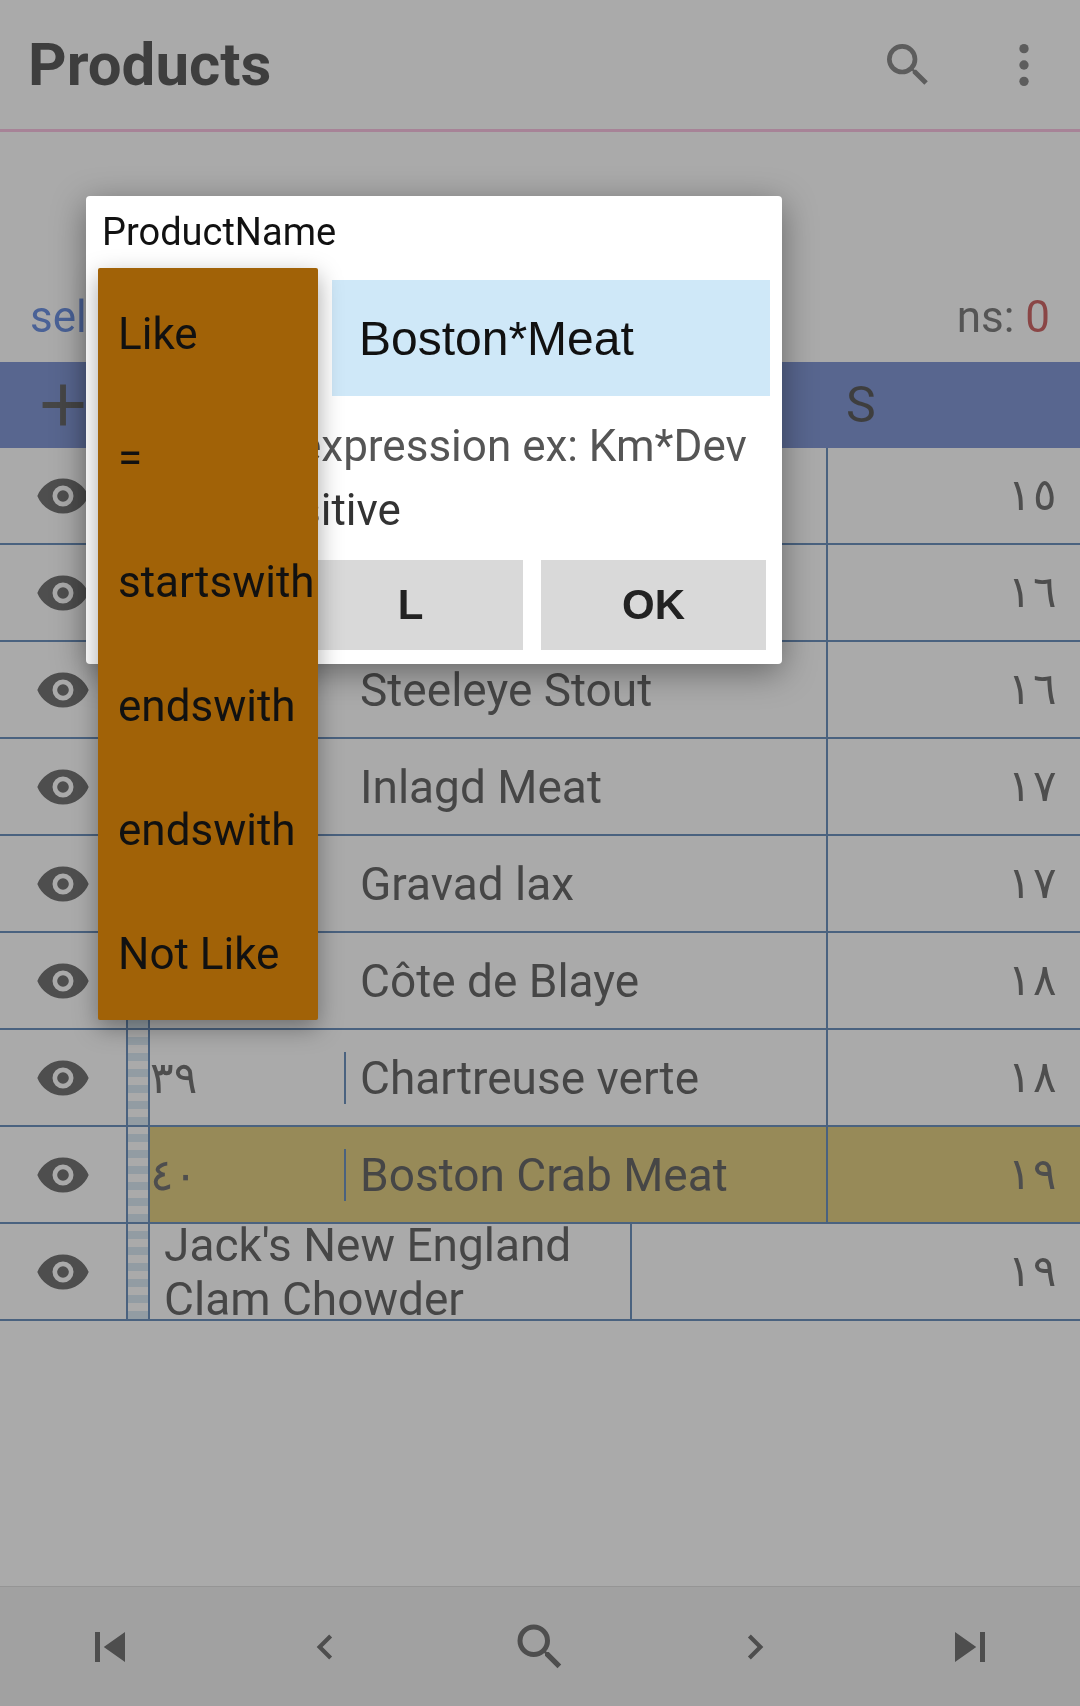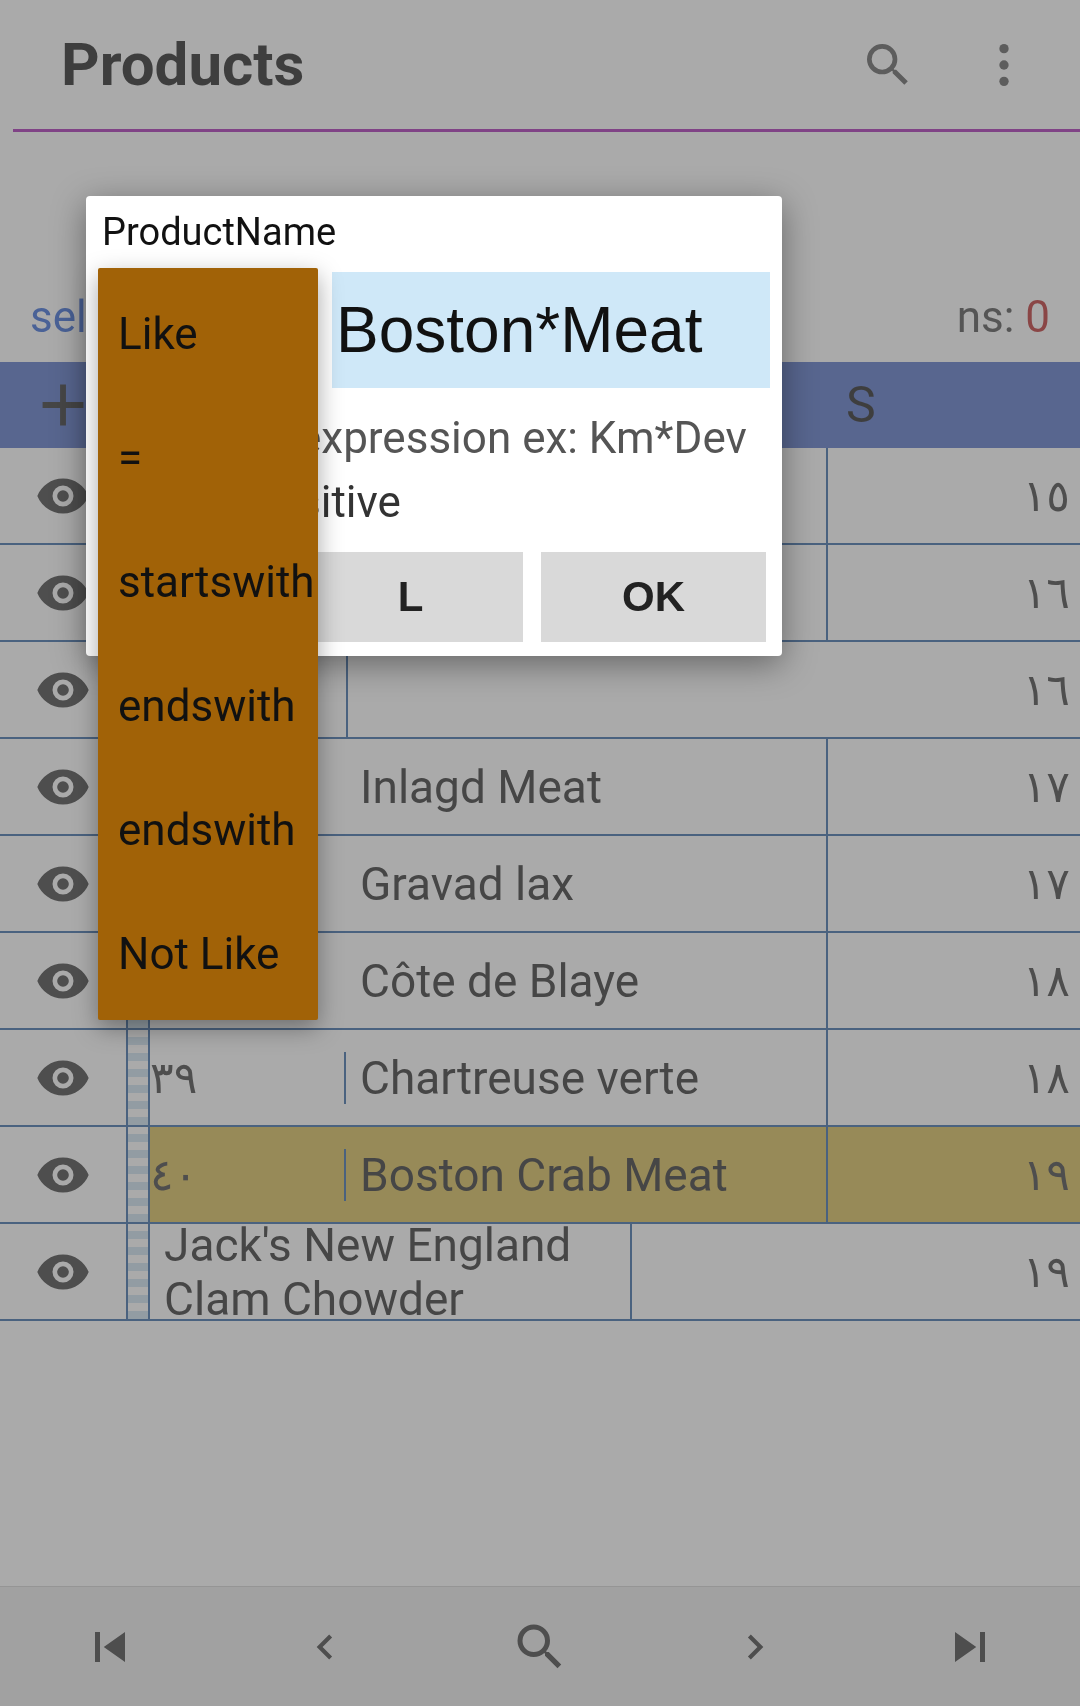--- a/index.html
+++ b/index.html
@@ -10,23 +10,22 @@
     background: #fff;
     position: relative;
     overflow: hidden;
   }
 
   
   .appbar {
     height: 132px;
     display: flex;
     align-items: center;
-    padding: 0 48px;
-    border-bottom: 3px solid #a21caf;
-    margin-left: 13px;
+    padding: 0 28px;
+    border-bottom: 3px solid #f9a8d4;
   }
   .appbar-title { font-size: 60px; font-weight: 700; color: #111; flex: 1; }
   .appbar-icons { display: flex; align-items: center; gap: 60px; }
   .appbar-icon { width: 56px; height: 56px; fill: #555; color: #555; }
 
   
   .strip {
     height: 230px;
     padding: 140px 30px 0;
     display: flex;
@@ -85,25 +84,25 @@
     width: 480px;
     padding-left: 14px;
     font-size: 46px;
     color: #222;
     overflow: hidden;
   }
   .row-right {
     flex: 1;
     border-left: 2px solid #2a5fa0;
     text-align: right;
-    padding-right: 10px;
+    padding-right: 22px;
     font-size: 44px;
     color: #333;
     height: 100%;
-    display: flex; align-items: center; justify-content: flex-end;
+    display: flex; align-items: center; justify-content: flex-end; font-family: Liberation Mono, monospace;
   }
 
   
   .bottom {
     position: absolute; bottom: 0; left: 0; right: 0;
     height: 120px;
     background: #ececec;
     display: flex;
     align-items: center;
     justify-content: space-around;
@@ -132,23 +131,24 @@
     font-size: 38px;
     color: #111;
     padding: 6px 4px 18px;
   }
   .dlg-input {
     margin-left: 234px;
     width: 438px;
     height: 116px;
     background: #cfe8f8;
     border: none;
-    font-size: 64px;
-    padding: 0 4px;
+    font-size: 48px;
+    padding: 0 27px;
     color: #111;
+    margin-top: 8px;
   }
   .dlg-hint {
     margin-left: 200px;
     font-size: 44px;
     color: #555;
     padding: 24px 0 4px;
   }
   .dlg-case {
     margin-left: 200px;
     font-size: 44px;
@@ -250,20 +250,21 @@
       <div class="row-right">١٦</div>
     </div>
     <div class="row">
       <div class="row-eye">
         <svg class="eye-svg" viewBox="0 0 24 24">
           <path d="M12 4.5C7 4.5 2.73 7.61 1 12c1.73 4.39 6 7.5 11 7.5s9.27-3.11 11-7.5C21.27 7.61 17 4.5 12 4.5zm0 12A4.5 4.5 0 1116.5 12 4.5 4.5 0 0112 16.5zm0-7A2.5 2.5 0 1014.5 12 2.5 2.5 0 0012 9.5z"></path>
         </svg>
       </div>
       <div class="row-vr"></div>
       <div class="row-id"></div>
+      <div class="row-name">Steeleye Stout</div>
       <div class="row-right">١٦</div>
     </div>
     <div class="row">
       <div class="row-eye">
         <svg class="eye-svg" viewBox="0 0 24 24">
           <path d="M12 4.5C7 4.5 2.73 7.61 1 12c1.73 4.39 6 7.5 11 7.5s9.27-3.11 11-7.5C21.27 7.61 17 4.5 12 4.5zm0 12A4.5 4.5 0 1116.5 12 4.5 4.5 0 0112 16.5zm0-7A2.5 2.5 0 1014.5 12 2.5 2.5 0 0012 9.5z"></path>
         </svg>
       </div>
       <div class="row-vr"></div>
       <div class="row-id"></div>

